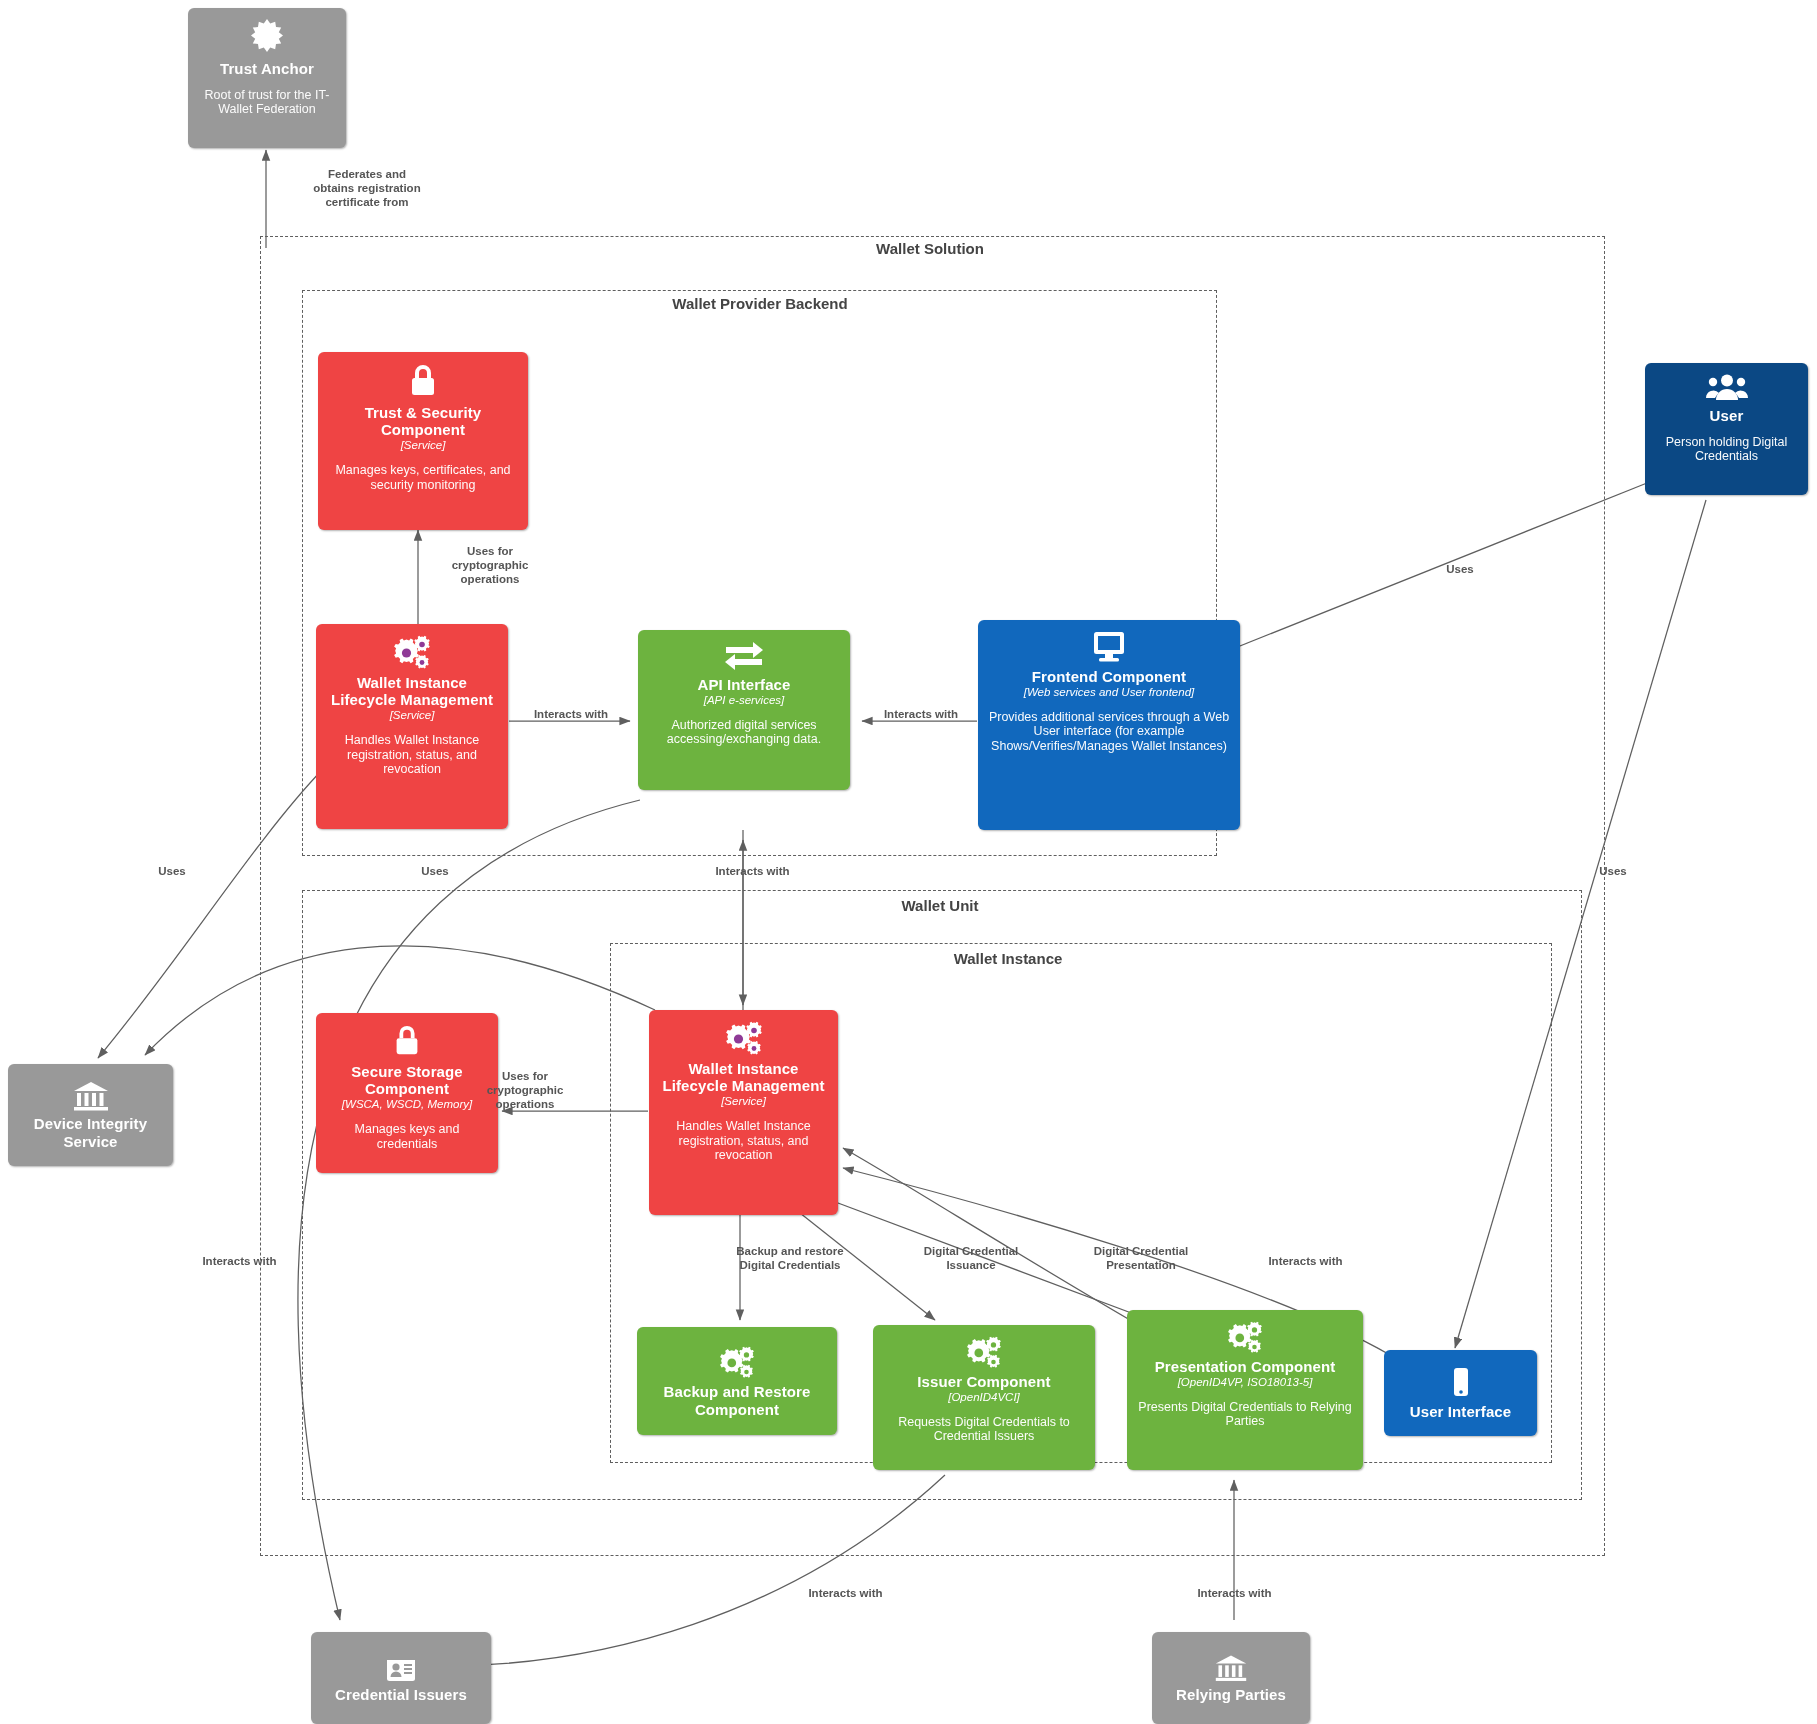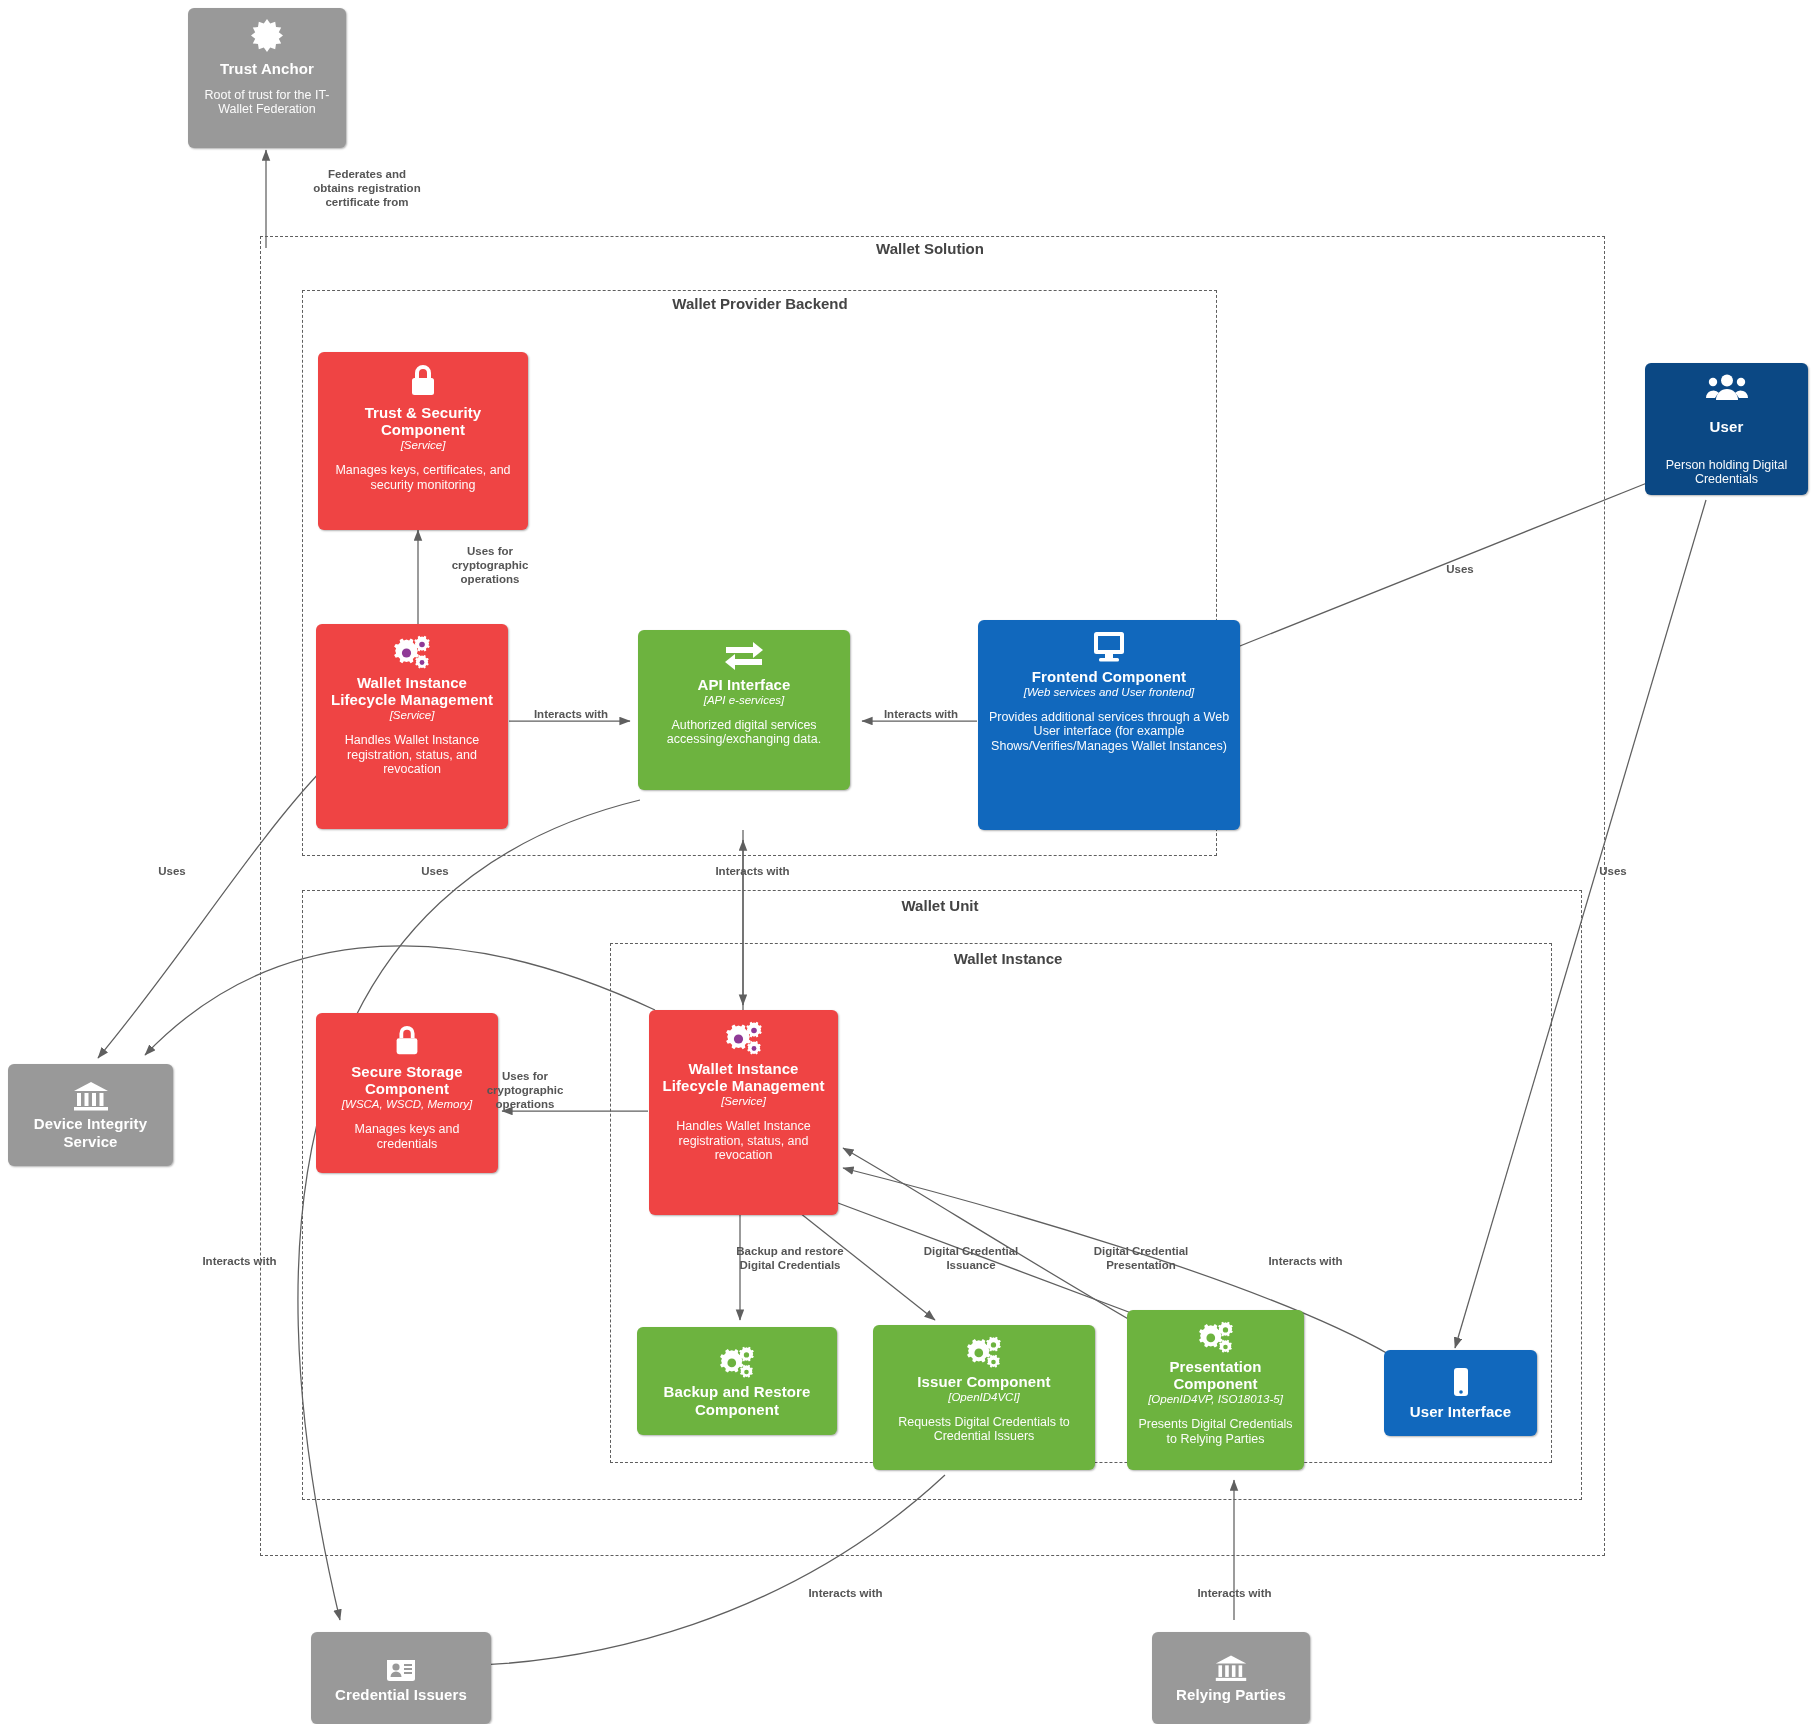--- a/index.html
+++ b/index.html
@@ -76,21 +76,21 @@
   .node .nd-desc {
     font-size: 12.5px;
     font-weight: normal;
     margin-top: 11px;
     opacity: 0.97;
   }
 
   .purple { background: #ef4444; }
   .green  { background: #6DB33F; }
   .blue   { background: #1168BD; }
-  .navy   { background: #0B4884; justify-content: space-between; }
+  .navy   { background: #0B4884; }
   .gray   { background: #999999; }
 
   
   .edge-label {
     position: absolute;
     font-size: 11.5px;
     font-weight: bold;
     color: #555555;
     text-align: center;
     line-height: 1.2;
@@ -348,21 +348,21 @@
                    -1.1-1.1 -1.4 .4 -.9-1.5 1.1-.9 -.5-1.4 .5-1.4 -1.1-.9 .9-1.5 1.4 .4 1.1-1.1 -.4-1.4 1.5-.9 .9 1.1 z"></path>
           <circle cx="31" cy="29.5" r="2.4" fill="#6DB33F"></circle>
         </g>
       </svg>
     </span>
     <span class="nd-title">Issuer Component</span>
     <span class="nd-tech">[OpenID4VCI]</span>
     <span class="nd-desc">Requests Digital Credentials to Credential Issuers</span>
   </div>
 
-  <div class="node green" style="left:1127px; top:1310px; width:177px; height:160px;">
+  <div class="node green" style="left:1127px; top:1310px; width:236px; height:160px;">
     <span class="nd-icon">
       <svg width="40" height="36" viewBox="0 0 42 38">
         <g fill="#fff">
           <path d="M15.5 6.5 l2.6 .9 1.6-2 2.7 1.6 -.6 2.5 2 2 2.5-.6 1.6 2.7 -2 1.6 .9 2.6 -.9 2.6 2 1.6
                    -1.6 2.7 -2.5-.6 -2 2 .6 2.5 -2.7 1.6 -1.6-2 -2.6 .9 -2.6-.9 -1.6 2 -2.7-1.6 .6-2.5
                    -2-2 -2.5 .6 -1.6-2.7 2-1.6 -.9-2.6 .9-2.6 -2-1.6 1.6-2.7 2.5 .6 2-2 -.6-2.5 2.7-1.6 1.6 2 z"></path>
           <circle cx="15.5" cy="20" r="4.6" fill="#6DB33F"></circle>
           <path d="M31 3.5 l1.6 .6 1-1.3 1.7 1 -.4 1.6 1.3 1.3 1.6-.4 1 1.7 -1.3 1 .6 1.6 -.6 1.6 1.3 1
                    -1 1.7 -1.6-.4 -1.3 1.3 .4 1.6 -1.7 1 -1-1.3 -1.6 .6 -1.6-.6 -1 1.3 -1.7-1 .4-1.6
                    -1.3-1.3 -1.6 .4 -1-1.7 1.3-1 -.6-1.6 .6-1.6 -1.3-1 1-1.7 1.6 .4 1.3-1.3 -.4-1.6 1.7-1 1 1.3 z"></path>

